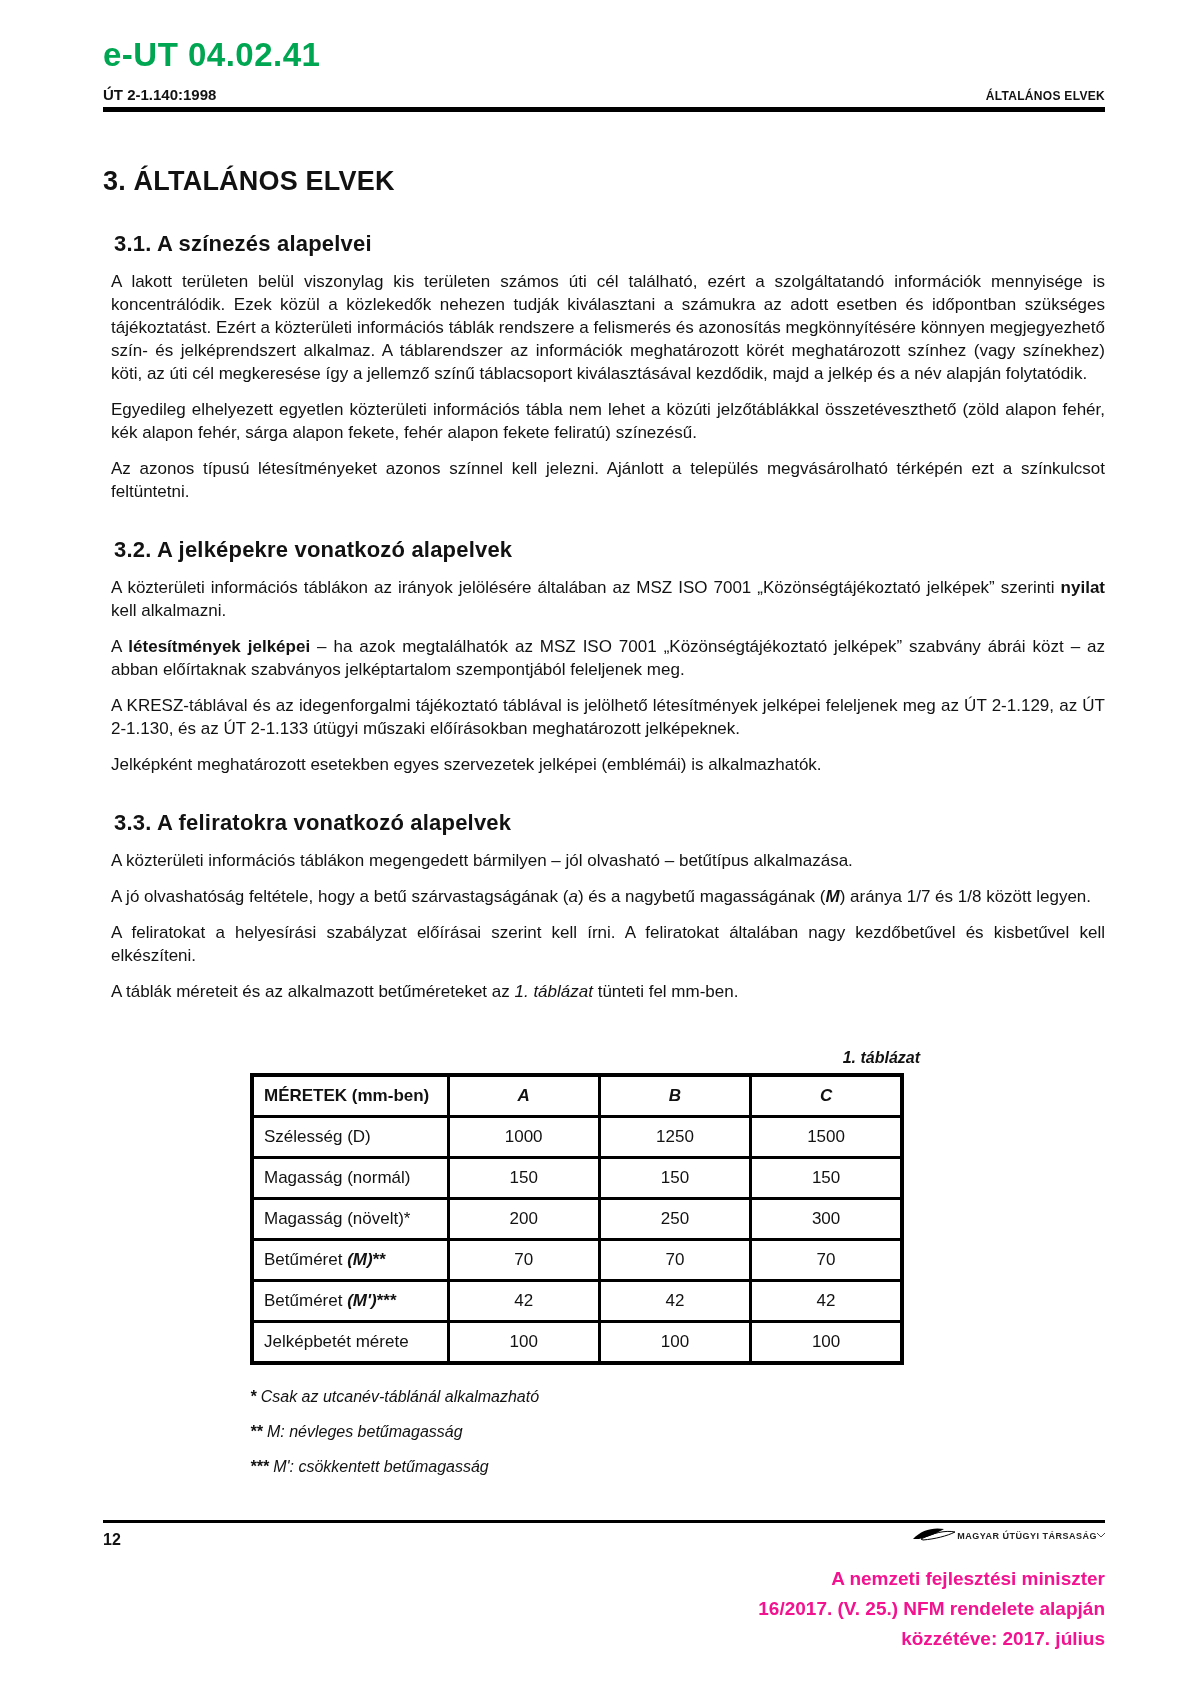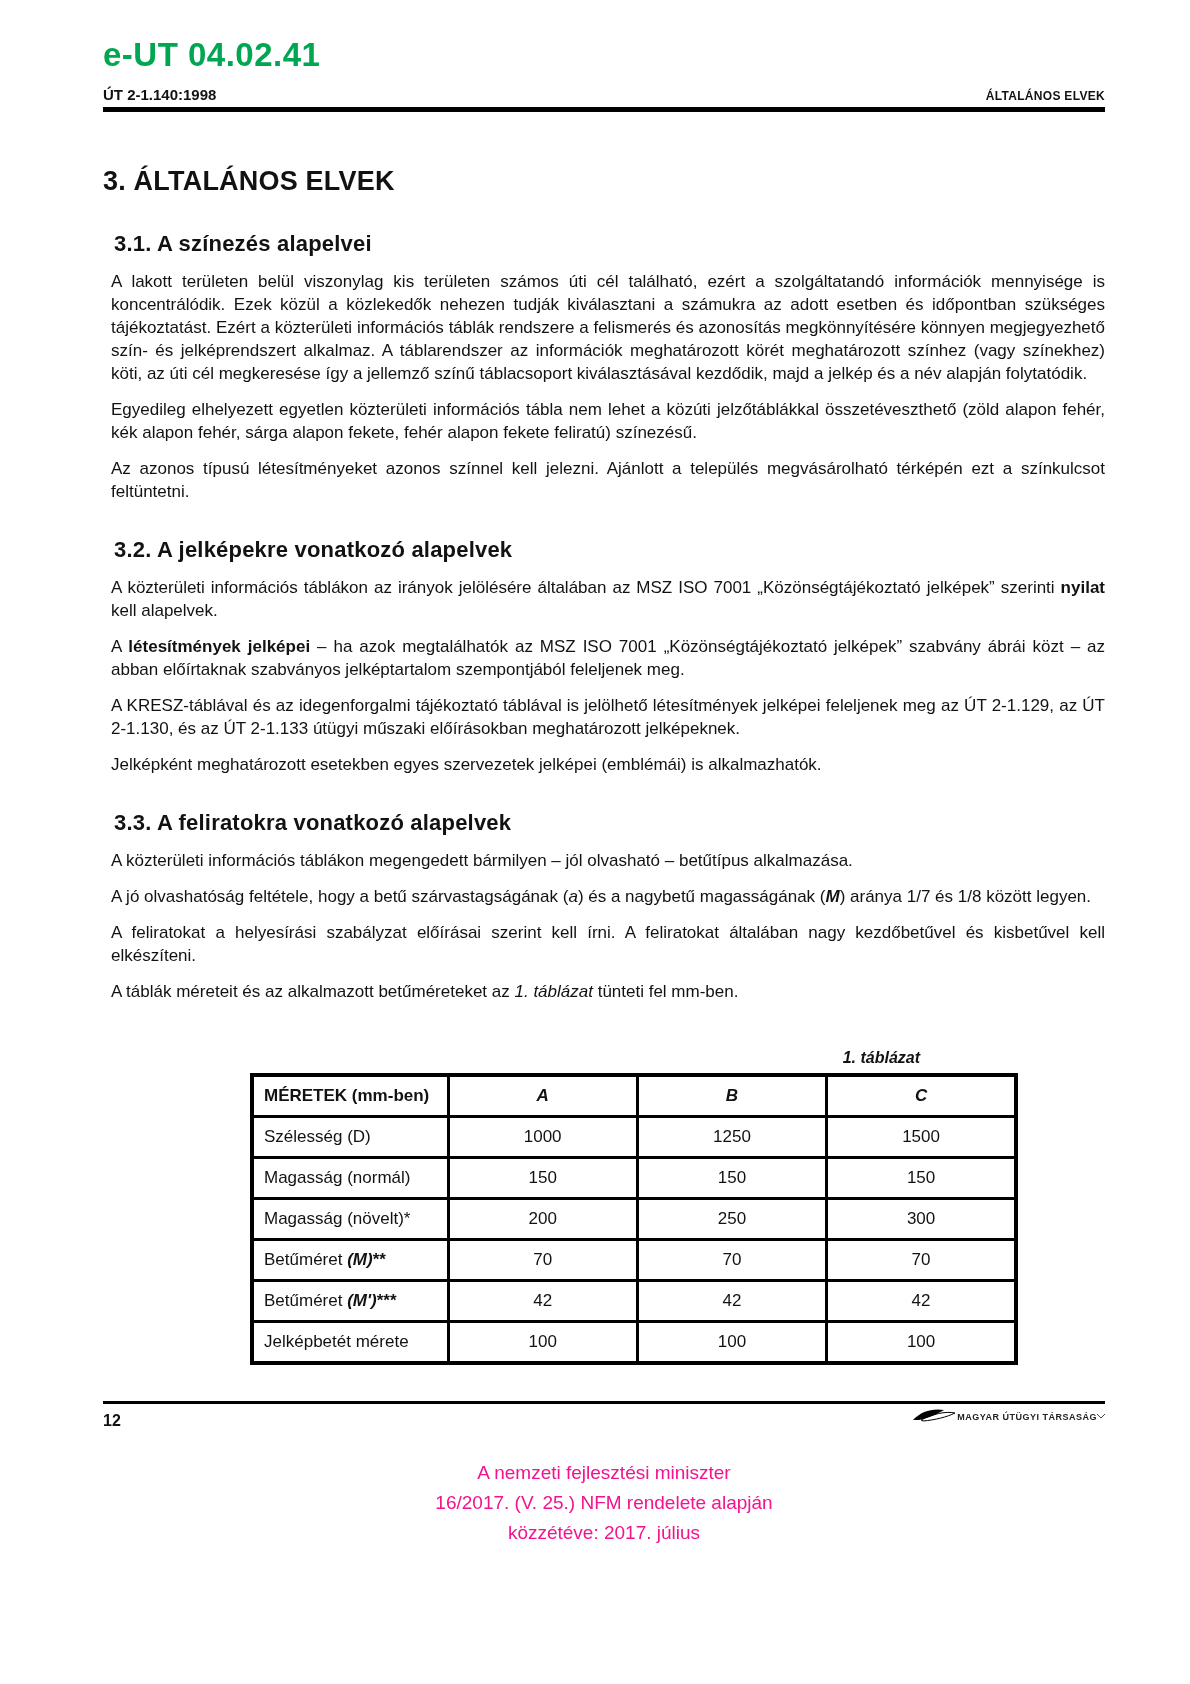--- a/index.html
+++ b/index.html
@@ -17,40 +17,40 @@
   .hdr-right{font-size:12px;font-weight:bold;letter-spacing:.3px;}
   .hdr-rule{height:5px;background:#000;margin-top:4px;}
 
   
   h1.doc-title{font-size:27px;font-weight:bold;margin:54px 0 0 0;letter-spacing:.2px;}
   h2.sec-h{font-size:22px;font-weight:bold;margin:34px 0 6px 11px;letter-spacing:.2px;}
   p.body-p{font-size:17px;line-height:23px;text-align:justify;margin:13px 0 0 8px;}
 
   
   .tbl-caption{width:670px;margin:46px 0 6px 147px;text-align:right;font-size:16px;font-weight:bold;font-style:italic;}
-  table.dims{border-collapse:collapse;margin-left:147px;width:768px;border:4px solid #000;table-layout:fixed;}
+  table.dims{border-collapse:collapse;margin-left:147px;width:654px;border:4px solid #000;table-layout:fixed;}
   table.dims th,table.dims td{border:3px solid #000;font-size:17px;padding:6px 10px;height:26px;box-sizing:content-box;}
   table.dims col.c0{width:196px;}
   th.lbl-h{text-align:left;font-weight:bold;}
   th.col-h{text-align:center;font-weight:bold;font-style:italic;}
   td.lbl{text-align:left;}
   td.val{text-align:center;}
 
   .footnotes{margin:14px 0 0 147px;}
   .fnote{font-size:16px;line-height:35px;margin:0;}
 
   
   .ftr-rule{height:3px;background:#000;margin-top:36px;}
   .ftr-row{display:flex;justify-content:space-between;align-items:flex-start;margin-top:8px;}
   .page-num{font-size:16px;font-weight:bold;}
   .org{display:flex;flex-direction:row;align-items:center;margin-top:-4px;}
   .org-name{font-size:9px;letter-spacing:.5px;color:#222;font-weight:bold;white-space:nowrap;}
   .org svg{display:block;margin-bottom:1px;}
 
-  .notice{margin-top:28px;text-align:center;font-weight:normal;font-size:19px;line-height:30px;}
+  .notice{margin-top:15px;text-align:right;font-weight:bold;font-size:19px;line-height:30px;}
 </style>
 </head>
 <body>
 
 <div class="page">
 
   <div class="doc-code" style="color: rgb(0, 166, 81);">e-UT 04.02.41</div>
 
   <div class="hdr-row">
     <span class="hdr-left">ÚT 2-1.140:1998</span>
@@ -59,21 +59,21 @@
   <div class="hdr-rule"></div>
 
   <h1 class="doc-title">3. ÁLTALÁNOS ELVEK</h1>
 
   <div id="sections">
       <h2 class="sec-h">3.1. A színezés alapelvei</h2>
       <p class="body-p"><span>A lakott területen belül viszonylag kis területen számos úti cél található, ezért a szolgáltatandó információk mennyisége is koncentrálódik. Ezek közül a közlekedők nehezen tudják kiválasztani a számukra az adott esetben és időpontban szükséges tájékoztatást. Ezért a közterületi információs táblák rendszere a felismerés és azonosítás megkönnyítésére könnyen megjegyezhető szín- és jelképrendszert alkalmaz. A táblarendszer az információk meghatározott körét meghatározott színhez (vagy színekhez) köti, az úti cél megkeresése így a jellemző színű táblacsoport kiválasztásával kezdődik, majd a jelkép és a név alapján folytatódik.</span></p>
       <p class="body-p"><span>Egyedileg elhelyezett egyetlen közterületi információs tábla nem lehet a közúti jelzőtáblákkal összetéveszthető (zöld alapon fehér, kék alapon fehér, sárga alapon fekete, fehér alapon fekete feliratú) színezésű.</span></p>
       <p class="body-p"><span>Az azonos típusú létesítményeket azonos színnel kell jelezni. Ajánlott a település megvásárolható térképén ezt a színkulcsot feltüntetni.</span></p>
       <h2 class="sec-h">3.2. A jelképekre vonatkozó alapelvek</h2>
-      <p class="body-p"><span>A közterületi információs táblákon az irányok jelölésére általában az MSZ ISO 7001 „Közönségtájékoztató jelképek” szerinti </span><span style="font-weight: bold;">nyilat</span><span> kell alapelvek.</span></p>
+      <p class="body-p"><span>A közterületi információs táblákon az irányok jelölésére általában az MSZ ISO 7001 „Közönségtájékoztató jelképek” szerinti </span><span style="font-weight: bold;">nyilat</span><span> kell alkalmazni.</span></p>
       <p class="body-p"><span>A </span><span style="font-weight: bold;">létesítmények jelképei</span><span> – ha azok megtalálhatók az MSZ ISO 7001 „Közönségtájékoztató jelképek” szabvány ábrái közt – az abban előírtaknak szabványos jelképtartalom szempontjából feleljenek meg.</span></p>
       <p class="body-p"><span>A KRESZ-táblával és az idegenforgalmi tájékoztató táblával is jelölhető létesítmények jelképei feleljenek meg az ÚT 2-1.129, az ÚT 2-1.130, és az ÚT 2-1.133 útügyi műszaki előírásokban meghatározott jelképeknek.</span></p>
       <p class="body-p"><span>Jelképként meghatározott esetekben egyes szervezetek jelképei (emblémái) is alkalmazhatók.</span></p>
       <h2 class="sec-h">3.3. A feliratokra vonatkozó alapelvek</h2>
       <p class="body-p"><span>A közterületi információs táblákon megengedett bármilyen – jól olvasható – betűtípus alkalmazása.</span></p>
       <p class="body-p"><span>A jó olvashatóság feltétele, hogy a betű szárvastagságának (</span><span style="font-style: italic;">a</span><span>) és a nagybetű magasságának (</span><span style="font-weight: bold; font-style: italic;">M</span><span>) aránya 1/7 és 1/8 között legyen.</span></p>
       <p class="body-p"><span>A feliratokat a helyesírási szabályzat előírásai szerint kell írni. A feliratokat általában nagy kezdőbetűvel és kisbetűvel kell elkészíteni.</span></p>
       <p class="body-p"><span>A táblák méreteit és az alkalmazott betűméreteket az </span><span style="font-style: italic;">1. táblázat</span><span> tünteti fel mm-ben.</span></p>
     </div>
 
@@ -127,20 +127,25 @@
         </tr>
         <tr>
           <td class="lbl"><span>Jelképbetét mérete</span></td>
           <td class="val">100</td>
           <td class="val">100</td>
           <td class="val">100</td>
         </tr>
       </tbody>
   </table>
 
+  <div class="footnotes" id="footnotes">
+      <p class="fnote"><span style="font-weight: bold; font-style: italic;">* </span><span style="font-style: italic;">Csak az utcanév-táblánál alkalmazható</span></p>
+      <p class="fnote"><span style="font-weight: bold; font-style: italic;">** </span><span style="font-style: italic;">M: névleges betűmagasság</span></p>
+      <p class="fnote"><span style="font-weight: bold; font-style: italic;">*** </span><span style="font-style: italic;">M': csökkentett betűmagasság</span></p>
+    </div>
 
   <div class="ftr-rule"></div>
 
   <div class="ftr-row">
     <span class="page-num">12</span>
     <span class="org">
       <svg width="46" height="17" viewBox="0 0 46 17" aria-hidden="true">
         <path d="M2 12 C 10 3, 22 0, 33 2 C 28 5, 18 10, 8 12 Z" fill="#000"></path>
         <path d="M10 12 C 22 6, 34 3, 44 5 C 36 9, 24 12, 12 13 Z" fill="none" stroke="#000" stroke-width="1"></path>
       </svg>

